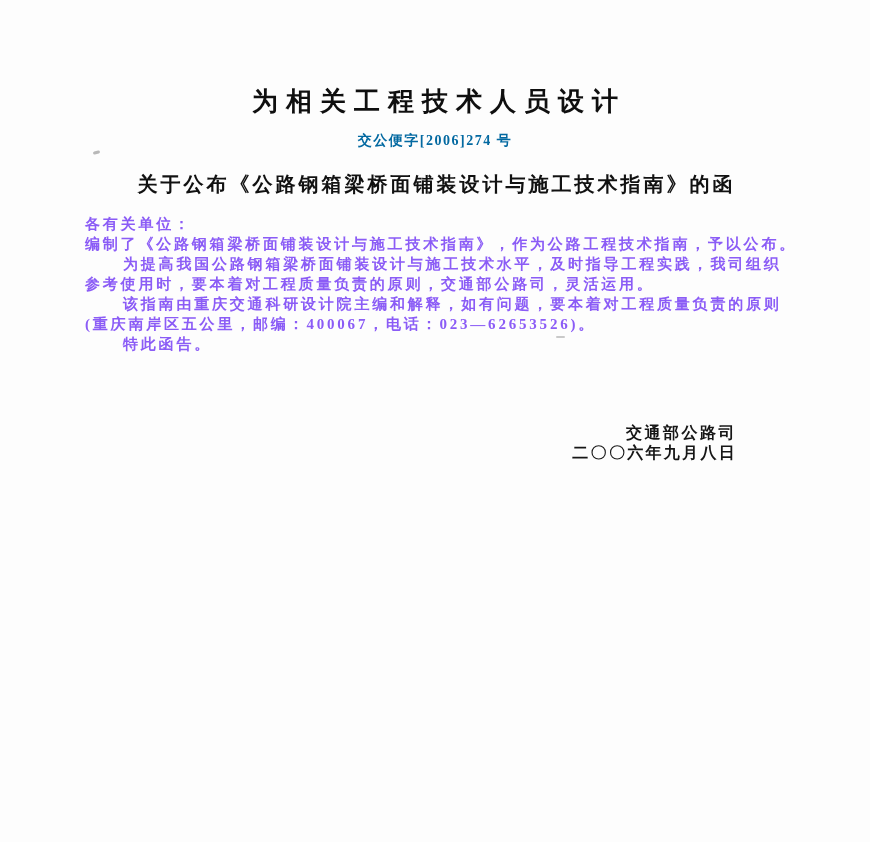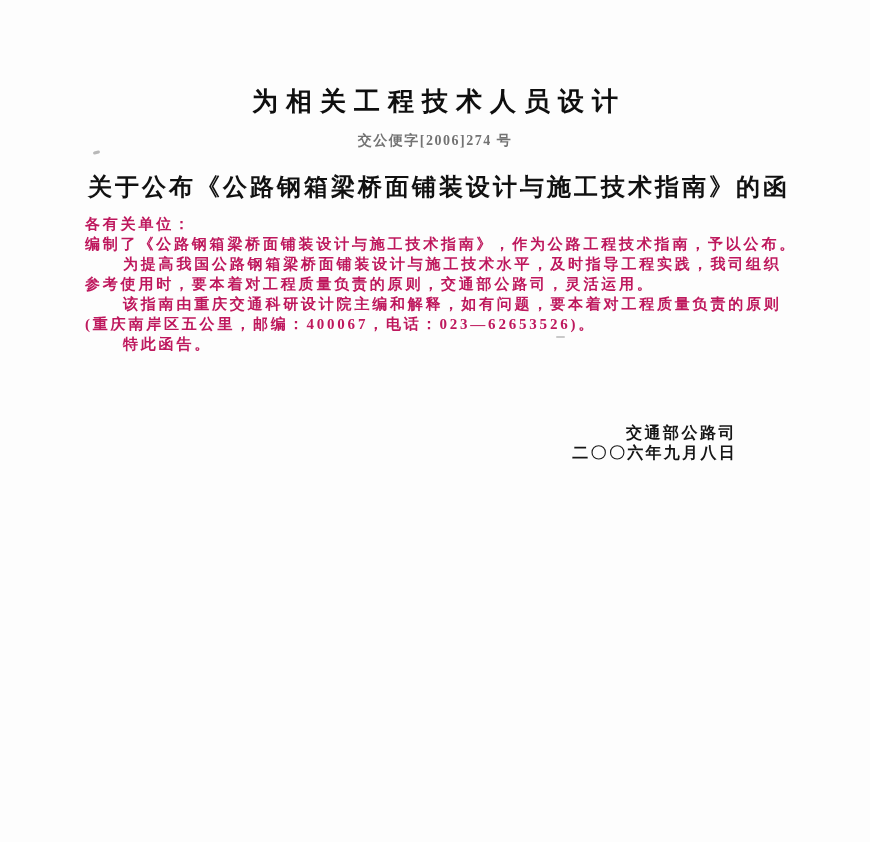--- a/index.html
+++ b/index.html
@@ -30,47 +30,47 @@
   .doc-number {
     position: absolute;
     top: 132px;
     left: 85px;
     width: 700px;
     text-align: center;
     font-family: "Liberation Serif", serif;
     font-weight: 600;
     font-size: 14px;
     letter-spacing: 1.5px;
-    color: #737373;
+    color: #0369a1;
     white-space: nowrap;
   }
   .doc-subject {
     position: absolute;
     top: 171px;
     left: 85px;
     width: 700px;
     text-align: center;
     font-family: "Liberation Sans", sans-serif;
     font-weight: 700;
-    font-size: 24px;
+    font-size: 20px;
     letter-spacing: 3px;
     text-indent: 3px;
     color: #111111;
     white-space: nowrap;
   }
   .doc-body {
     position: absolute;
     top: 214px;
     left: 85px;
     width: 720px;
     font-size: 15px;
     line-height: 20px;
     letter-spacing: 2.8px;
     font-weight: 600;
-    color: #be185d;
+    color: #8b5cf6;
     white-space: nowrap;
   }
   .body-line { height: 20px; }
   .body-line.indent { padding-left: 38px; }
   .signature {
     position: absolute;
     top: 415px;
     right: 133px;
     text-align: right;
     font-size: 16px;

